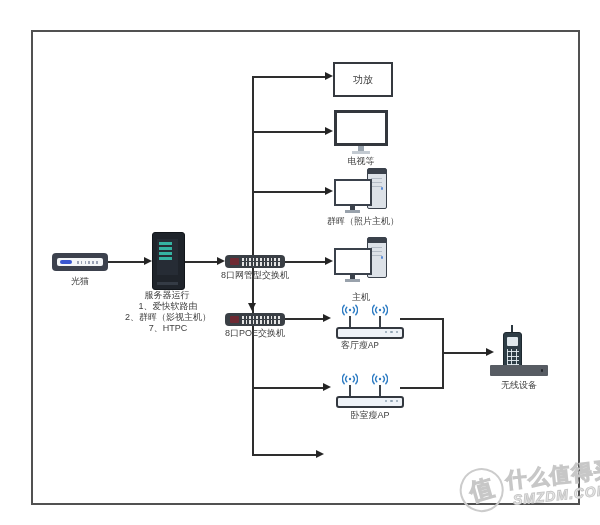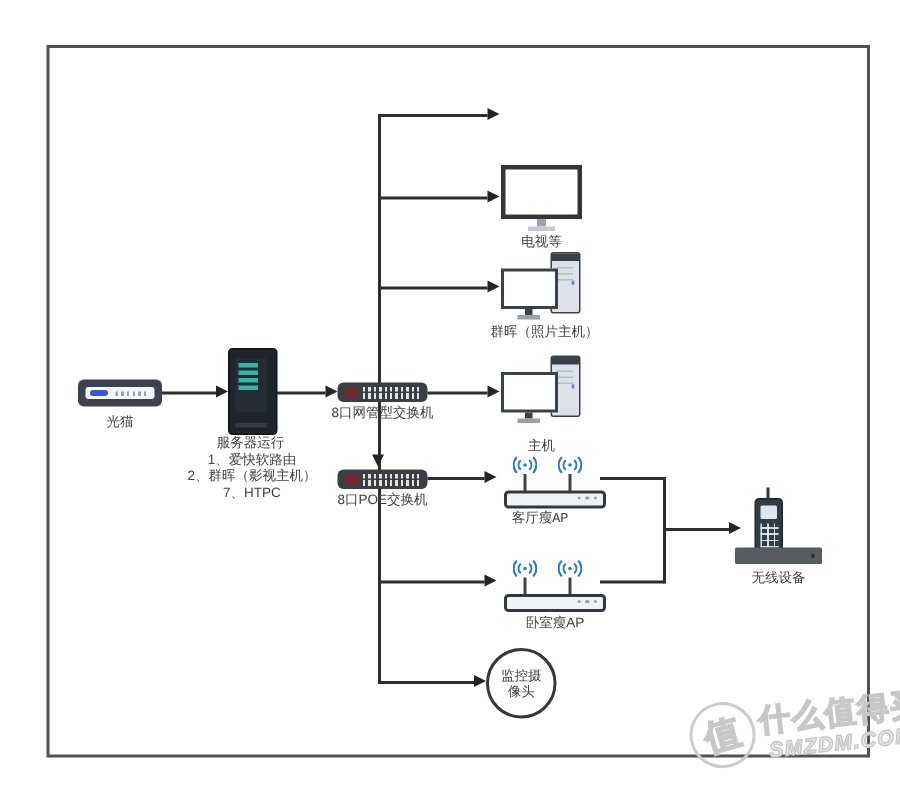--- a/index.html
+++ b/index.html
@@ -146,20 +146,23 @@
   </div>
   <div class="lbl" style="left:255px;top:270px;text-align:right;">8口网管型交换机</div>
 
   <div class="switch" style="top:313px;">
     <div class="switch-red"></div>
     <div class="switch-ports"></div>
     <div class="switch-gap"></div>
   </div>
   <div class="lbl" style="left:255px;top:328px;">8口POE交换机</div>
 
+  <div class="amp">
+    <span>功放</span>
+  </div>
 
   <div class="tv">
     <div class="tv-screen"></div>
     <div class="tv-neck"></div>
     <div class="tv-base"></div>
   </div>
   <div class="lbl" style="left:361px;top:156px;text-align:right;">电视等</div>
 
   <div class="desktop" style="top:168px;">
     <div class="dt-tower">
@@ -242,24 +245,20 @@
     <div class="ap-ant" style="left:43px;"></div>
     <div class="ap-bar"></div>
     <div class="ap-dots">
         <i></i>
         <i></i>
         <i></i>
       </div>
   </div>
   <div class="lbl" style="left:370px;top:410px;">卧室瘦AP</div>
 
-  <div class="camera">
-    <span>监控摄</span>
-    <span>像头</span>
-  </div>
 
   <div class="phone">
     <div class="ph-ant"></div>
     <div class="ph-body">
       <div class="ph-screen"></div>
       <div class="ph-keys"></div>
     </div>
     <div class="ph-base">
       <div class="ph-base-dot"></div>
     </div>

